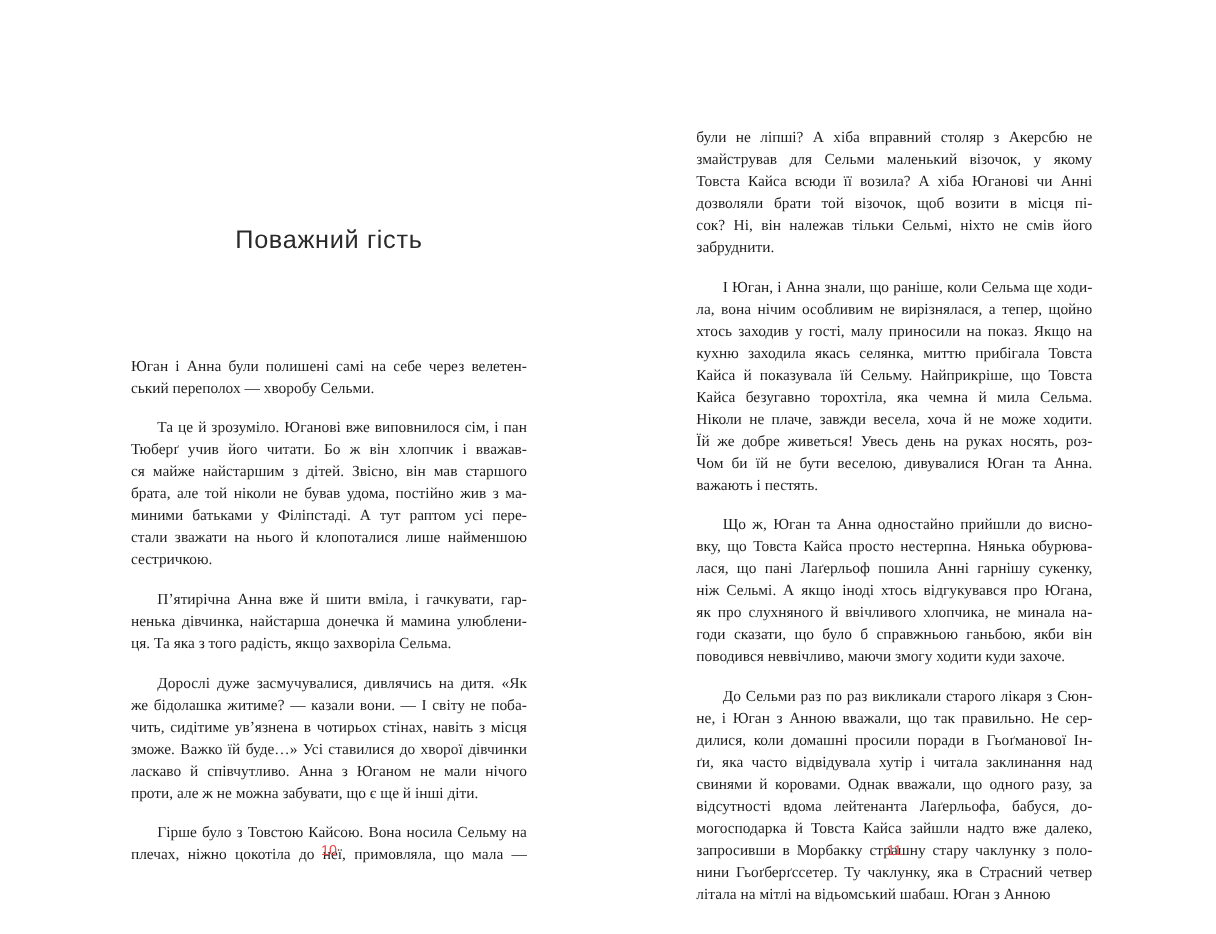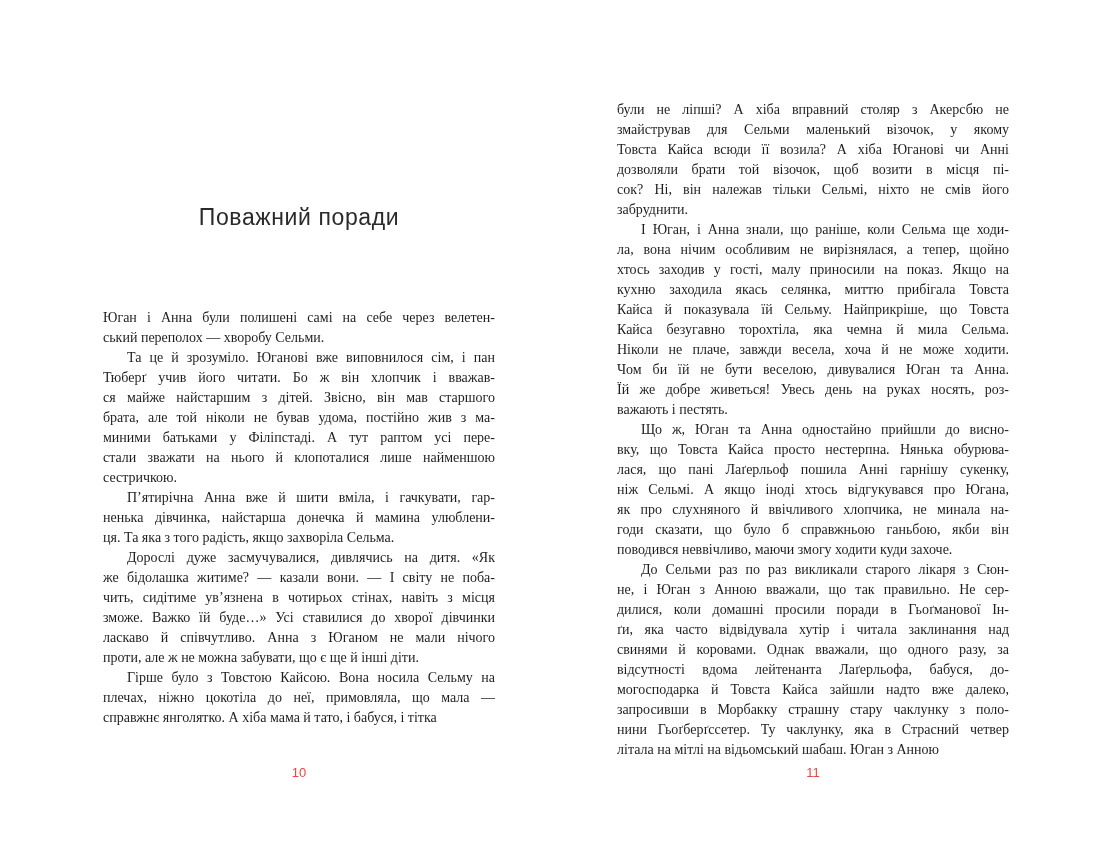--- a/index.html
+++ b/index.html
@@ -33,21 +33,21 @@
 
   .body-text {
     position: absolute;
     left: 0; right: 0;
     color: #1e1e1e;
     font-size: 14px;
   }
   .page-left  .body-text { top: 308px; }
   .page-right .body-text { top: 100px; }
 
-  .para { margin: 0; padding: 0; }
+  .para { margin: 16px; padding: 0; }
   .line {
     height: 20px;
     line-height: 20px;
     text-align: justify;
     text-align-last: justify;
     overflow: visible;
   }
   .line.last   { text-align-last: left; }
   .line.indent { text-indent: 24px; }
 
@@ -58,21 +58,21 @@
     text-align: center;
     font-family: "Liberation Sans", sans-serif;
     font-size: 13px;
     color: #ef4444;
   }
 </style>
 </head>
 <body>
 
 <div class="page page-left">
-  <div class="chapter-title">Поважний поради</div>
+  <div class="chapter-title">Поважний гість</div>
   <div class="body-text">
       <div class="para">
         <div class="line">Юган і Анна були полишені самі на себе через велетен-</div>
         <div class="line last">ський переполох — хворобу Сельми.</div>
       </div>
       <div class="para">
         <div class="line indent">Та це й зрозуміло. Юганові вже виповнилося сім, і пан</div>
         <div class="line">Тюберґ учив його читати. Бо ж він хлопчик і вважав-</div>
         <div class="line">ся майже найстаршим з дітей. Звісно, він мав старшого</div>
         <div class="line">брата, але той ніколи не бував удома, постійно жив з ма-</div>
@@ -89,21 +89,20 @@
         <div class="line indent">Дорослі дуже засмучувалися, дивлячись на дитя. «Як</div>
         <div class="line">же бідолашка житиме? — казали вони. — І світу не поба-</div>
         <div class="line">чить, сидітиме ув’язнена в чотирьох стінах, навіть з місця</div>
         <div class="line">зможе. Важко їй буде…» Усі ставилися до хворої дівчинки</div>
         <div class="line">ласкаво й співчутливо. Анна з Юганом не мали нічого</div>
         <div class="line last">проти, але ж не можна забувати, що є ще й інші діти.</div>
       </div>
       <div class="para">
         <div class="line indent">Гірше було з Товстою Кайсою. Вона носила Сельму на</div>
         <div class="line">плечах, ніжно цокотіла до неї, примовляла, що мала —</div>
-        <div class="line last">справжнє янголятко. А хіба мама й тато, і бабуся, і тітка</div>
       </div>
     </div>
   <div class="page-number">10</div>
 </div>
 
 <div class="page page-right">
   <div class="body-text">
       <div class="para">
         <div class="line">були не ліпші? А хіба вправний столяр з Акерсбю не</div>
         <div class="line">змайстрував для Сельми маленький візочок, у якому</div>
@@ -113,22 +112,22 @@
         <div class="line last">забруднити.</div>
       </div>
       <div class="para">
         <div class="line indent">І Юган, і Анна знали, що раніше, коли Сельма ще ходи-</div>
         <div class="line">ла, вона нічим особливим не вирізнялася, а тепер, щойно</div>
         <div class="line">хтось заходив у гості, малу приносили на показ. Якщо на</div>
         <div class="line">кухню заходила якась селянка, миттю прибігала Товста</div>
         <div class="line">Кайса й показувала їй Сельму. Найприкріше, що Товста</div>
         <div class="line">Кайса безугавно торохтіла, яка чемна й мила Сельма.</div>
         <div class="line">Ніколи не плаче, завжди весела, хоча й не може ходити.</div>
+        <div class="line">Їй же добре живеться! Увесь день на руках носять, роз-</div>
         <div class="line">Чом би їй не бути веселою, дивувалися Юган та Анна.</div>
-        <div class="line">Їй же добре живеться! Увесь день на руках носять, роз-</div>
         <div class="line last">важають і пестять.</div>
       </div>
       <div class="para">
         <div class="line indent">Що ж, Юган та Анна одностайно прийшли до висно-</div>
         <div class="line">вку, що Товста Кайса просто нестерпна. Нянька обурюва-</div>
         <div class="line">лася, що пані Лаґерльоф пошила Анні гарнішу сукенку,</div>
         <div class="line">ніж Сельмі. А якщо іноді хтось відгукувався про Югана,</div>
         <div class="line">як про слухняного й ввічливого хлопчика, не минала на-</div>
         <div class="line">годи сказати, що було б справжньою ганьбою, якби він</div>
         <div class="line last">поводився неввічливо, маючи змогу ходити куди захоче.</div>

